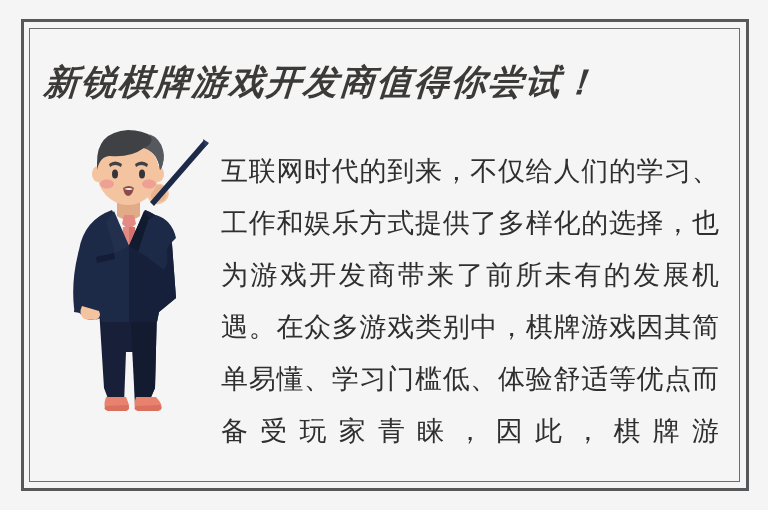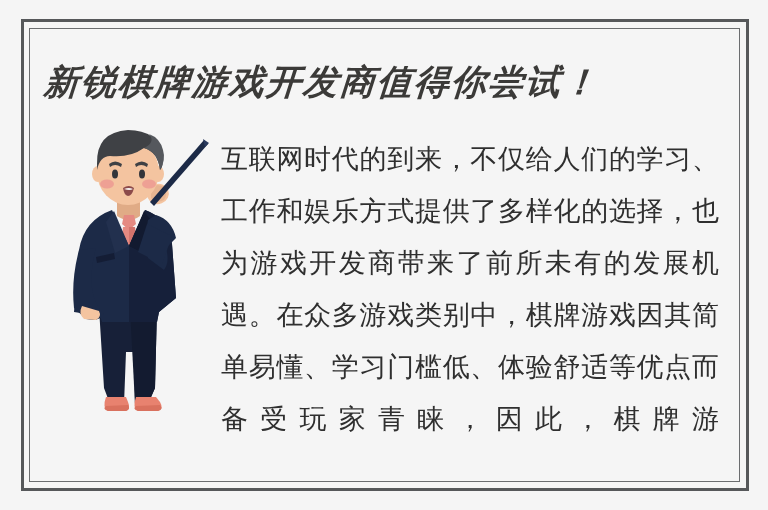--- a/index.html
+++ b/index.html
@@ -56,21 +56,21 @@
     font-style: italic;
     letter-spacing: 2px;
     white-space: nowrap;
     transform: skewX(-4deg);
   }
 
   
   .body-text {
     position: absolute;
     left: 221px;
-    top: 133px;
+    top: 145px;
     width: 498px;
     color: #2f2f2f;
     font-family: "DejaVu Sans", sans-serif;
     font-size: 27px;
     line-height: 52px;
     text-align: justify;
     text-align-last: justify;
     letter-spacing: 0px;
     word-break: break-all;
   }

